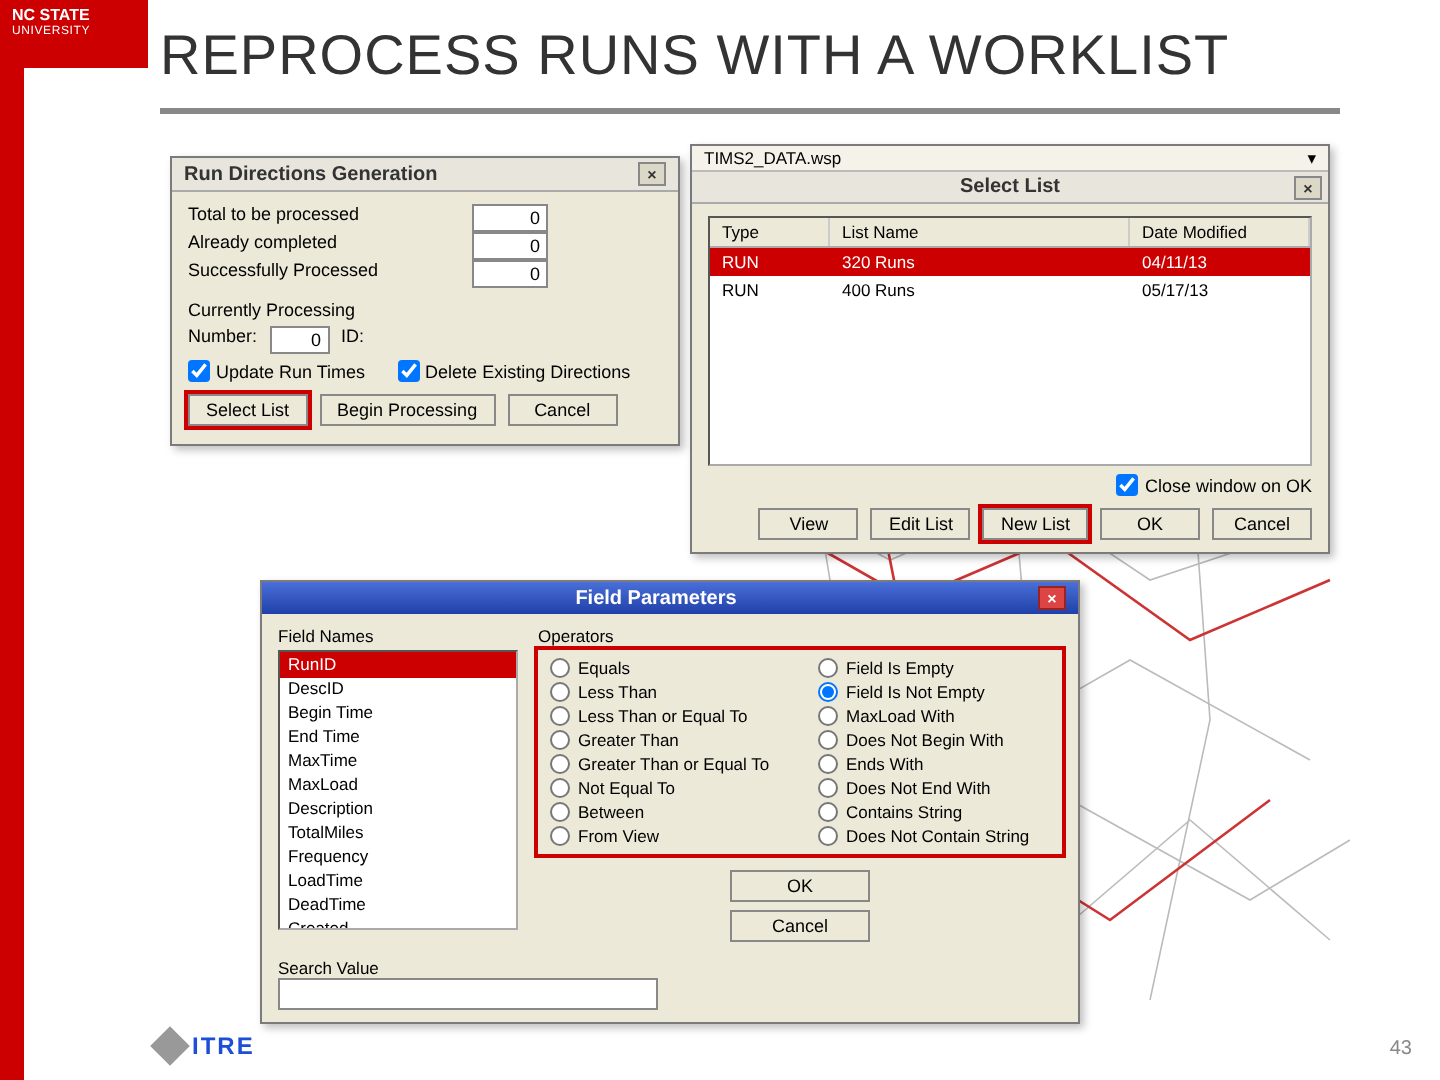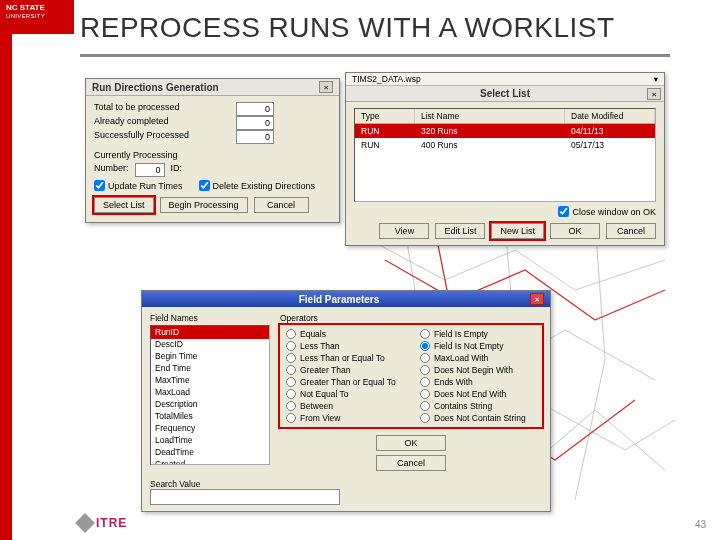--- a/index.html
+++ b/index.html
@@ -8,41 +8,41 @@
   
   .slide { position: relative; width: 720px; height: 540px; background: #fff; }
   .red-stripe { position: absolute; left: 0; top: 0; width: 12px; height: 100%; background: #c00; }
   .ncstate-block { position: absolute; left: 0; top: 0; width: 74px; height: 34px; background: #c00; color: #fff; font-size: 8px; font-weight: bold; line-height: 1.1; padding: 4px 6px; }
   .ncstate-block .univ { font-size: 6px; font-weight: normal; letter-spacing: .3px; }
   h1.title { position: absolute; left: 80px; top: 12px; font-size: 28px; font-weight: normal; color: #333; letter-spacing: .5px; }
   .title-rule { position: absolute; left: 80px; top: 54px; width: 590px; height: 3px; background: #888; }
   .page-num { position: absolute; right: 14px; bottom: 10px; font-size: 10px; color: #888; }
   .itre-logo { position: absolute; left: 78px; bottom: 10px; display: flex; align-items: center; gap: 4px; }
   .itre-logo .diamond { width: 14px; height: 14px; background: #999; transform: rotate(45deg); }
-  .itre-logo .txt { font-size: 12px; font-weight: bold; letter-spacing: 1px; color: #be185d; }
+  .itre-logo .txt { font-size: 12px; font-weight: bold; letter-spacing: 1px; color: #1d4ed8; }
 
   
   .map { position: absolute; right: 45px; top: 220px; width: 310px; height: 280px; z-index: 0; }
 
   
   .dlg { position: absolute; background: #ece9d8; border: 1px solid #7b7b7b; box-shadow: 2px 2px 4px rgba(0,0,0,.25); font-size: 9px; color: #000; }
   .dlg .titlebar { background: linear-gradient(#4a6fd8,#2040a8); color: #fff; font-weight: bold; padding: 2px 6px; font-size: 10px; display: flex; justify-content: space-between; align-items: center; }
   .dlg .titlebar.neutral { background: #e8e6dc; color: #333; font-weight: bold; border-bottom: 1px solid #aaa; }
   .xbtn { width: 14px; height: 12px; background: #dcd8c8; border: 1px solid #888; display: flex; align-items: center; justify-content: center; font-size: 8px; color: #333; }
   .dlg .body { padding: 6px 8px; }
   .row { display: flex; align-items: flex-start; margin: 3px 0; gap: 6px; }
   .label { flex: 0 0 auto; }
   .val-box { width: 38px; height: 14px; border: 1px solid #888; background: #fff; text-align: right; padding: 0 3px; line-height: 13px; }
   .cb { display: flex; align-items: center; gap: 3px; }
   .cb input { width: 11px; height: 11px; }
   .btn { background: #ece9d8; border: 1px solid #888; padding: 2px 8px; font-size: 9px; min-width: 55px; text-align: center; }
   .btn.red-ring { outline: 2px solid #c00; }
 
   
-  .sel-table { width: 100%; border: 1px inset #aaa; background: #fff; height: 94px; font-size: 8.5px; }
+  .sel-table { width: 100%; border: 1px inset #aaa; background: #fff; height: 125px; font-size: 8.5px; }
   .sel-table .hdr { display: flex; background: #ece9d8; border-bottom: 1px solid #aaa; }
   .sel-table .hdr div { padding: 2px 6px; border-right: 1px solid #ccc; }
   .sel-row { display: flex; }
   .sel-row div { padding: 2px 6px; }
   .sel-row.sel { background: #c00; color: #fff; }
   .c-type { width: 60px; } .c-name { flex: 1; } .c-date { width: 90px; }
 
   .buttons-row { display: flex; justify-content: flex-end; gap: 6px; margin-top: 6px; }
   .buttons-row .btn { min-width: 50px; }
 
@@ -174,21 +174,21 @@
       <div class="buttons-row">
         <div class="btn">View</div>
         <div class="btn">Edit List</div>
         <div class="btn red-box">New List</div>
         <div class="btn">OK</div>
         <div class="btn">Cancel</div>
       </div>
     </div>
   </div>
 
-  <div class="dlg field-dlg" style="left:130px; top:290px; width:410px;margin-left:11px;">
+  <div class="dlg field-dlg" style="left:130px; top:290px; width:410px;">
     <div class="titlebar">
       <span style="margin:auto;">Field Parameters</span>
       <div class="xbtn" style="background:#d44;border-color:#922;color:#fff;">×</div>
     </div>
     <div class="body">
       <div class="cols">
         <div>
           <div style="font-size:8.5px; margin-bottom:2px;">Field Names</div>
           <div class="listbox">
             <div class="item sel">RunID</div>

